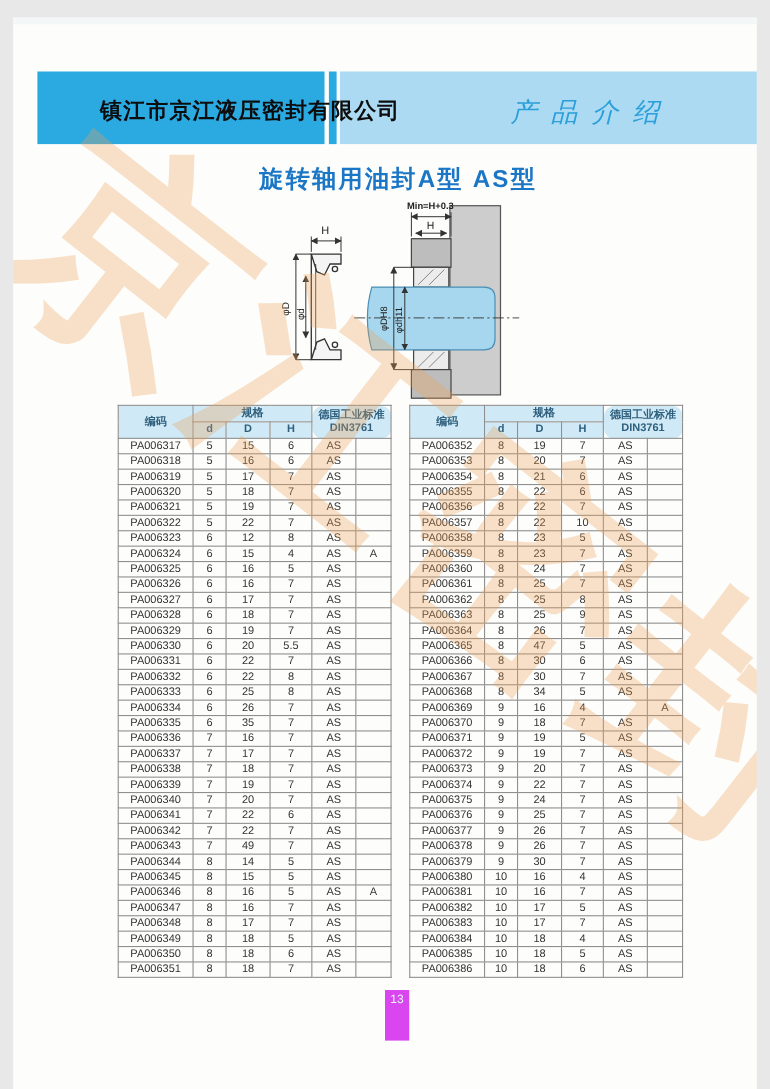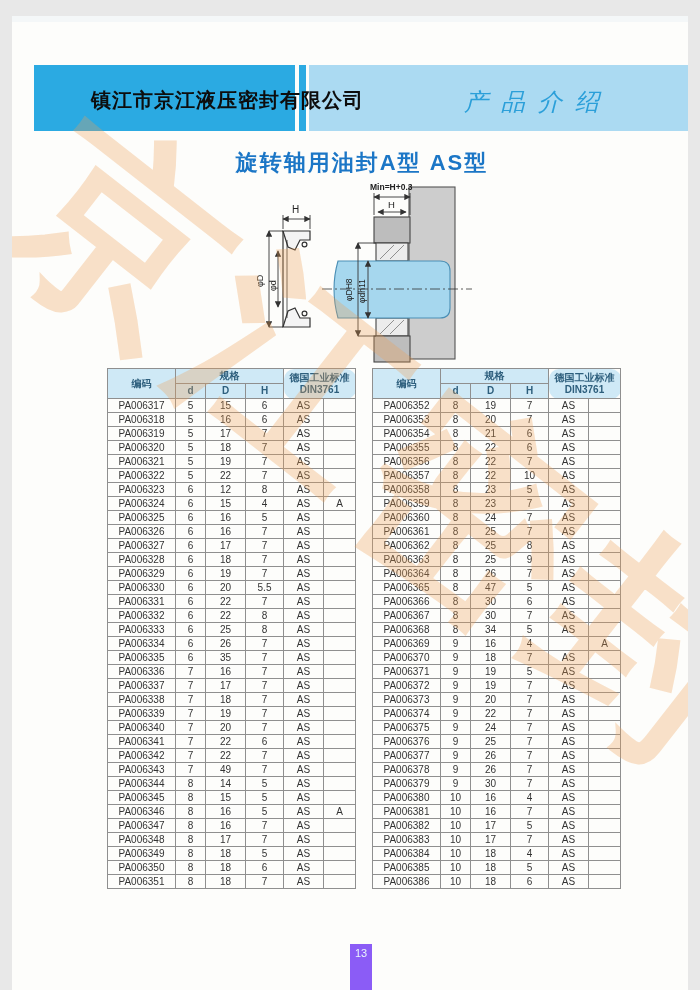--- a/index.html
+++ b/index.html
@@ -60,22 +60,22 @@
   th.din { font-size:9px; line-height:10px;border-radius:10px; }
   col.c-code { width:68px; }
   col.c-d { width:30px; }
   col.c-D { width:40px; }
   col.c-H { width:38px; }
   col.c-as { width:40px; }
   col.c-a { width:32px; }
 
   
   .pagenum {
-    position:absolute; left:338px; top:928px; width:22px; height:46px;
-    background:#8b5cf6; color:#eaf6fc; font-size:11px; text-align:center;
+    position:absolute; left:338px; top:884px; width:22px; height:46px;
+    background:#d946ef; color:#eaf6fc; font-size:11px; text-align:center;
     padding-top:3px; box-sizing:border-box; z-index:4;
   }
 </style>
 </head>
 <body>
 
 <div class="page">
   <div class="edge-top"></div>
   <div class="edge-bottom"></div>
 

